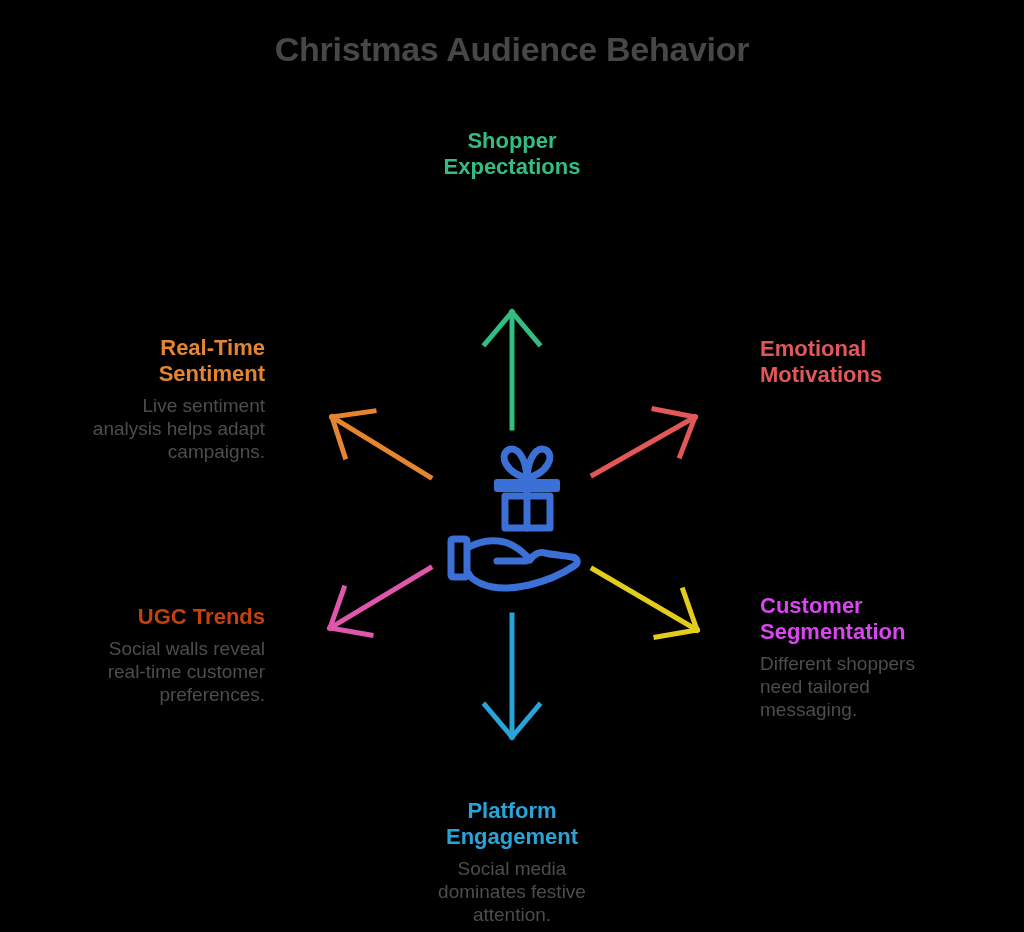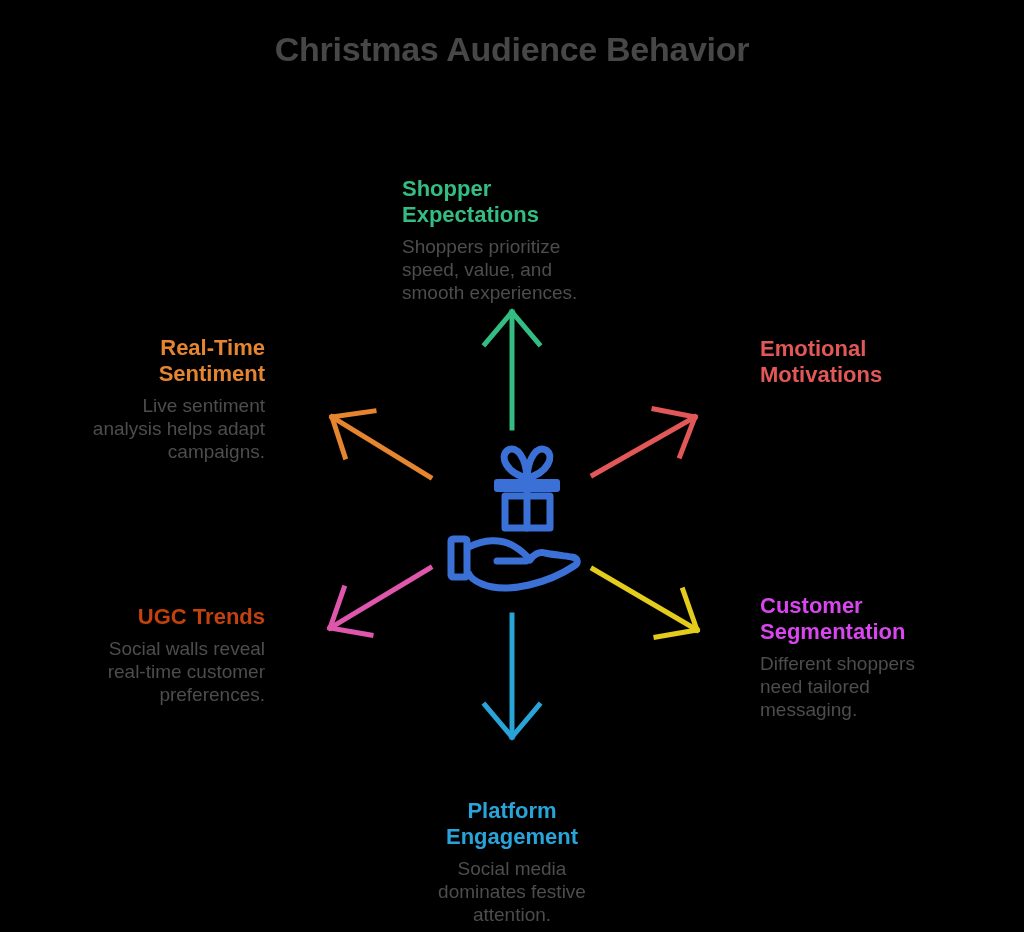--- a/index.html
+++ b/index.html
@@ -36,21 +36,21 @@
     margin: 0 0 7px 0;
     white-space: pre-line;
   }
   .node-body {
     font-size: 19px;
     line-height: 23px;
     margin: 0;
     color: #4D4D4D;
     white-space: pre-line;
   }
-  .pos-top          { top: 128px; left: 402px; width: 220px; text-align: left; margin-top: 48px; }
+  .pos-top          { top: 128px; left: 402px; width: 220px; text-align: center; }
   .pos-upper-right  { top: 336px; left: 760px; width: 200px; text-align: left; }
   .pos-lower-right  { top: 593px; left: 760px; width: 200px; text-align: left; }
   .pos-bottom       { top: 798px; left: 402px; width: 220px; text-align: center; }
   .pos-lower-left   { top: 604px; left: 45px;  width: 220px; text-align: right; }
   .pos-upper-left   { top: 335px; left: 45px;  width: 220px; text-align: right; }
 </style>
 </head>
 <body>
 
 <div class="canvas">
@@ -96,23 +96,20 @@
       <g stroke="#E5852F" stroke-width="5" stroke-linecap="square" fill="none">
         <line x1="430" y1="477" x2="332" y2="417"></line>
         <line x1="332" y1="417" x2="374" y2="411"></line>
         <line x1="332" y1="417" x2="345" y2="457"></line>
       </g>
     </svg>
 
   <div class="node pos-top">
     <h2 class="node-heading" style="color: rgb(52, 189, 130);">Shopper
 Expectations</h2>
-    <p class="node-body">Shoppers prioritize
-speed, value, and
-smooth experiences.</p>
   </div>
 
   <div class="node pos-upper-right">
     <h2 class="node-heading" style="color: rgb(226, 87, 87);">Emotional
 Motivations</h2>
   </div>
 
   <div class="node pos-lower-right">
     <h2 class="node-heading" style="color: #d946ef;">Customer
 Segmentation</h2>

